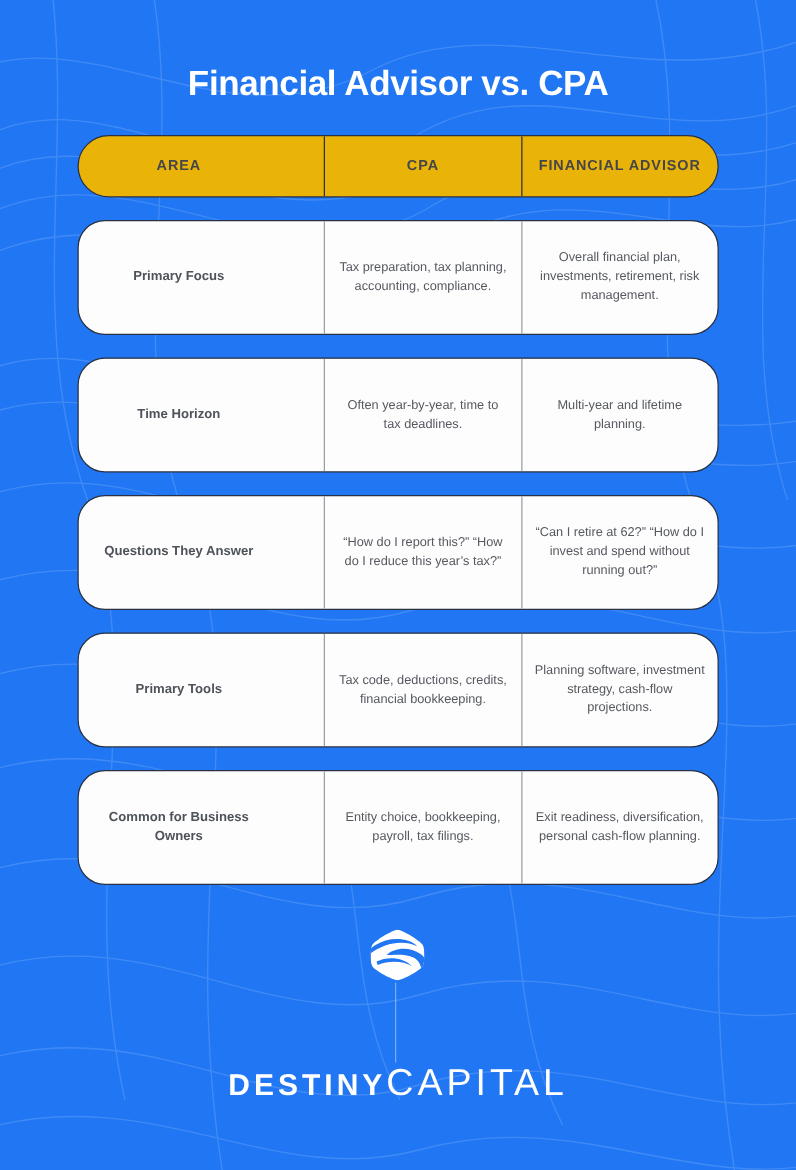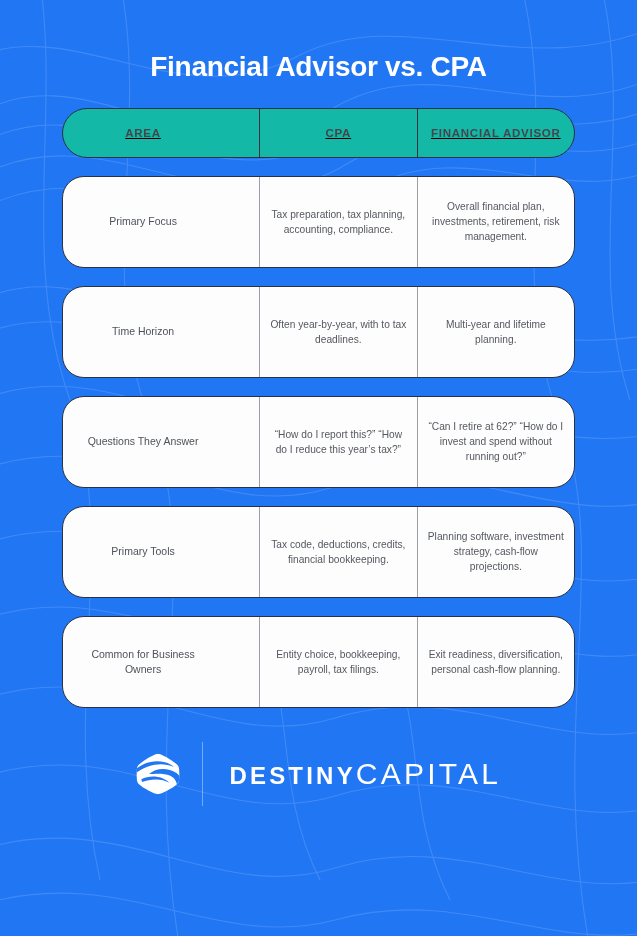--- a/index.html
+++ b/index.html
@@ -51,25 +51,24 @@
   }
 
   .row {
     display:flex;
     align-items:stretch;
     border:1.6px solid #2A3142;
     overflow:hidden;
   }
 
   #header-row {
-    background:#14b8a6;
+    background:#eab308;
     border-radius:28px;
     height:50px;
     margin-bottom:18px;
-    text-decoration:underline;
   }
 
   .data-row {
     background:#FDFDFD;
     border-radius:22px;
     height:92px;
     margin-bottom:18px;
   }
 
   .cell {
@@ -94,35 +93,37 @@
     font-weight:bold;
     color:#44464B;
     letter-spacing:0.75px;
     text-transform:uppercase;
   }
 
   .cell-area-text {
     font-size:10.5px;
     color:#4E5259;
     line-height:1.45;
+    font-weight:bold;
   }
 
   .cell-body-text {
     font-size:10.2px;
     color:#55585F;
     line-height:1.48;
   }
 
   
   #footer {
     margin-top:16px;
     display:flex;
     align-items:center;
     justify-content:center;
     gap:0px;
+    flex-direction:column;
   }
 
   #logo-mark { width:44px; height:44px; display:block; }
 
   #footer-divider {
     width:1.5px;
     height:64px;
     background:rgba(255,255,255,0.38);
     margin-left:22px;
     margin-right:26px;
@@ -202,21 +203,21 @@
       <div class="cell col-fa">
         <span class="cell-body-text">Overall financial plan, investments, retirement, risk management.</span>
       </div>
     </div>
 
     <div class="row data-row">
       <div class="cell col-area">
         <span class="cell-area-text">Time Horizon</span>
       </div>
       <div class="cell col-cpa">
-        <span class="cell-body-text">Often year-by-year, with to tax deadlines.</span>
+        <span class="cell-body-text">Often year-by-year, time to tax deadlines.</span>
       </div>
       <div class="cell col-fa">
         <span class="cell-body-text">Multi-year and lifetime planning.</span>
       </div>
     </div>
 
     <div class="row data-row">
       <div class="cell col-area">
         <span class="cell-area-text">Questions They Answer</span>
       </div>

